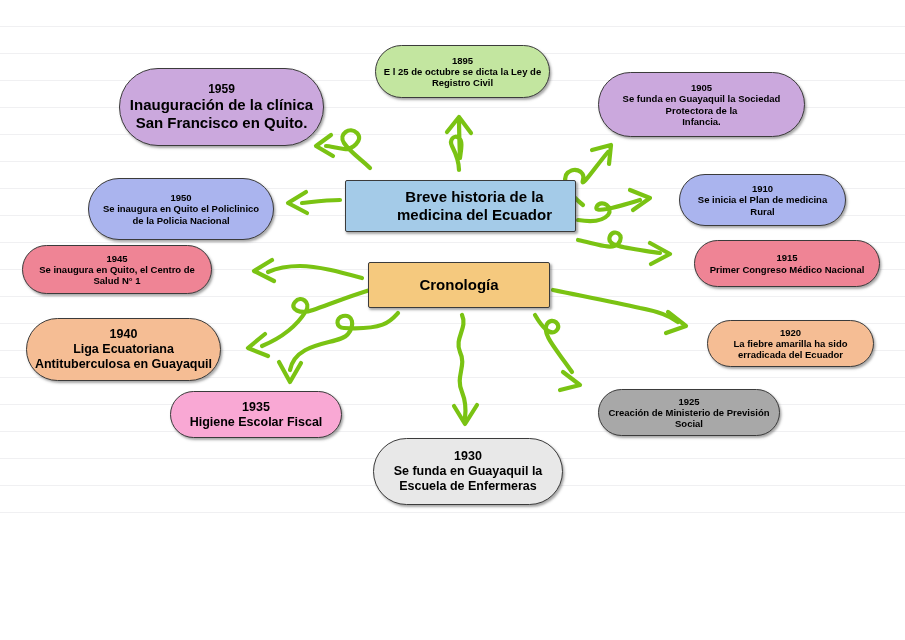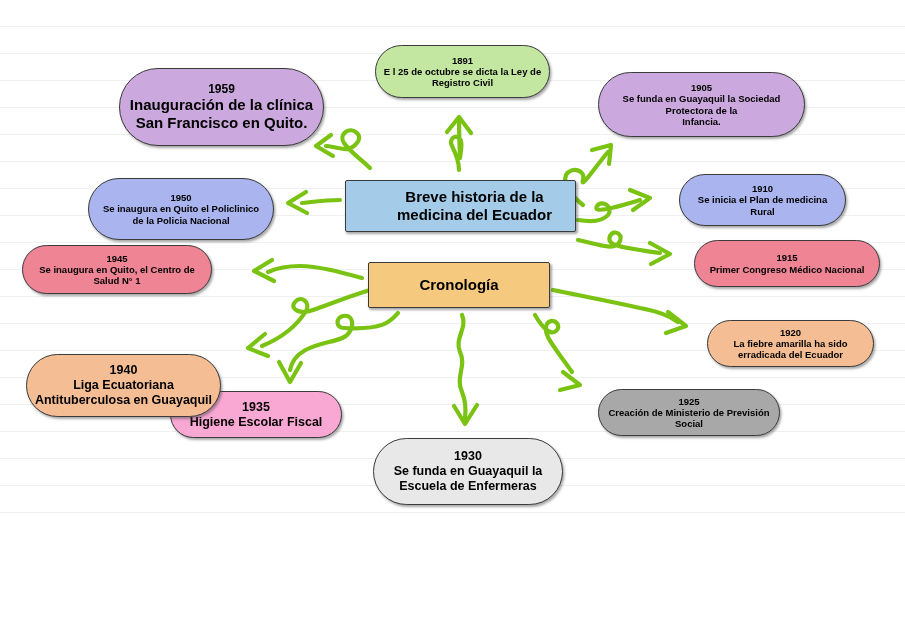--- a/index.html
+++ b/index.html
@@ -122,21 +122,21 @@
   </div>
 
   <div class="node rect crono-box" style="left:368px; top:262px; width:182px; height:46px; background:#f5c97e;">
     <div class="txt">
       <span>Cronología</span>
     </div>
   </div>
 
   <div class="node pill small" style="left:375px; top:45px; width:175px; height:53px; background:#c3e6a0;">
     <div class="txt">
-      <span class="year">1891</span>
+      <span class="year">1895</span>
       <span class="desc">E l 25 de octubre se dicta la Ley de</span>
       <span class="desc">Registro Civil</span>
     </div>
   </div>
 
   <div class="node pill small" style="left:598px; top:72px; width:207px; height:65px; background:#cba8dd;">
     <div class="txt">
       <span class="year">1905</span>
       <span class="desc">Se funda en Guayaquil la Sociedad</span>
       <span class="desc">Protectora de la</span>
@@ -183,21 +183,21 @@
     </div>
   </div>
 
   <div class="node pill mid" style="left:170px; top:391px; width:172px; height:47px; background:#f9a8d4;">
     <div class="txt">
       <span class="year">1935</span>
       <span class="desc">Higiene Escolar Fiscal</span>
     </div>
   </div>
 
-  <div class="node pill mid" style="left:26px; top:318px; width:195px; height:63px; background:#f5bd94;margin-top:36px;">
+  <div class="node pill mid" style="left:26px; top:318px; width:195px; height:63px; background:#f5bd94;">
     <div class="txt">
       <span class="year">1940</span>
       <span class="desc">Liga Ecuatoriana</span>
       <span class="desc">Antituberculosa en Guayaquil</span>
     </div>
   </div>
 
   <div class="node pill small" style="left:22px; top:245px; width:190px; height:49px; background:#ef8495;">
     <div class="txt">
       <span class="year">1945</span>

